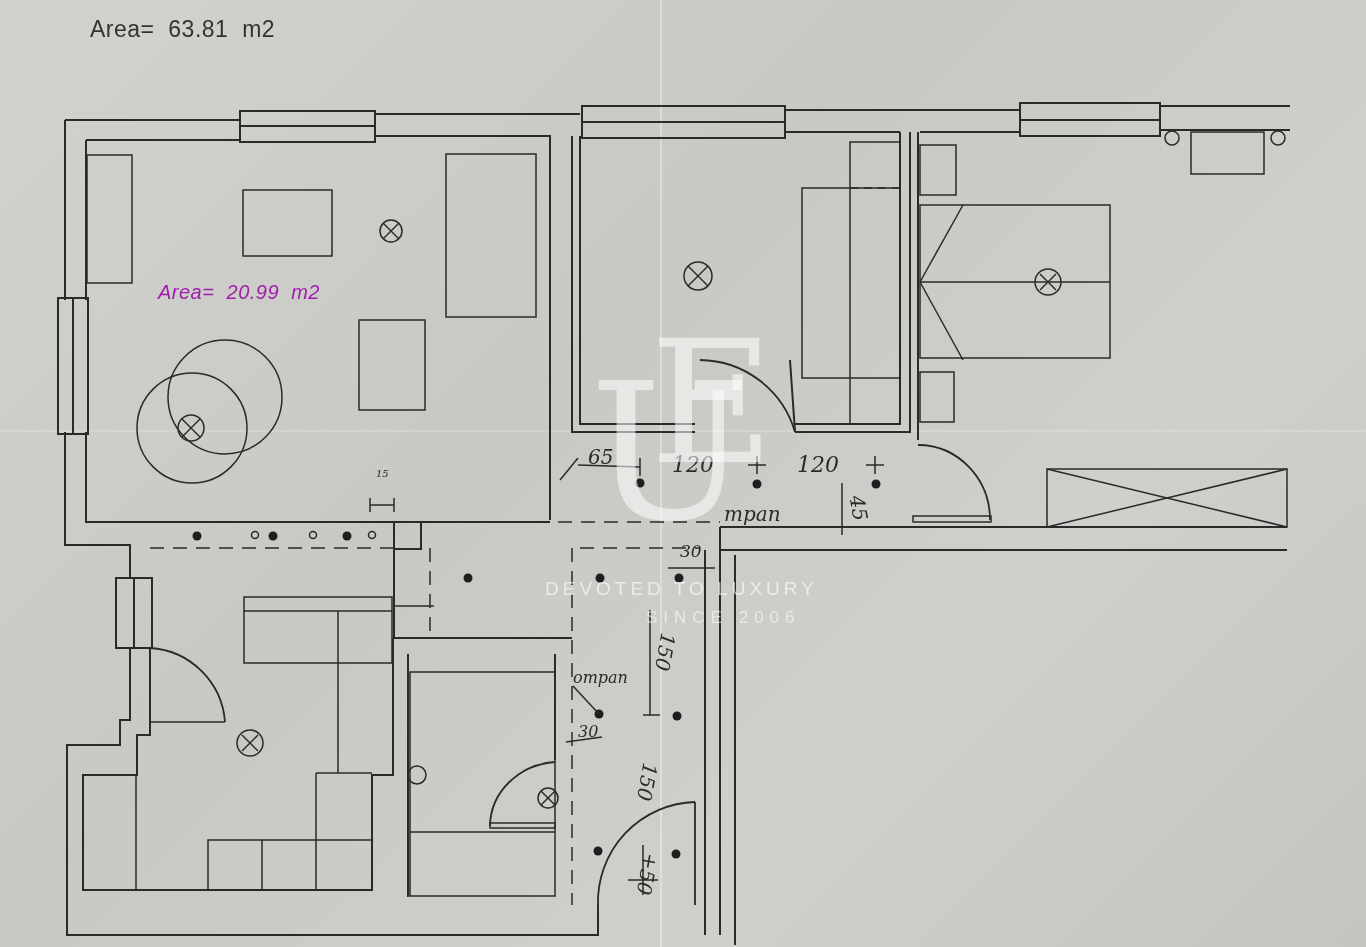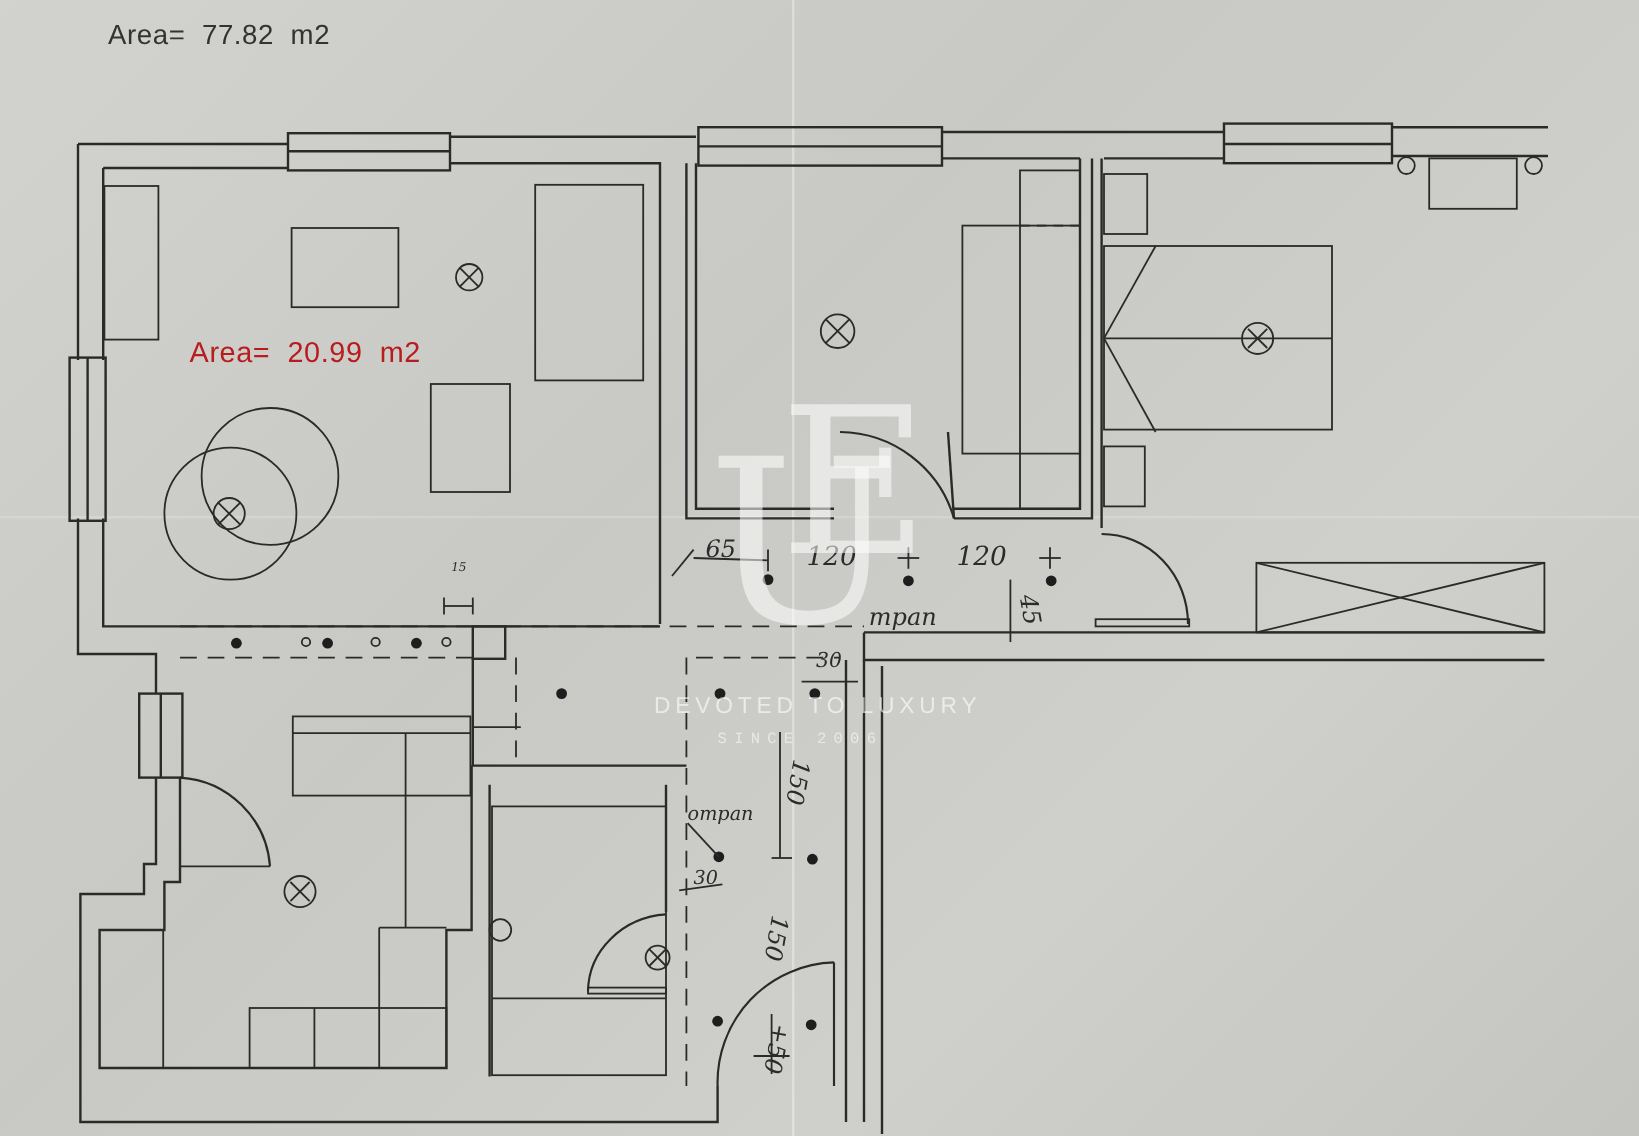--- a/index.html
+++ b/index.html
@@ -15,41 +15,40 @@
   }
   .fold-v { position: absolute; left: 660px; top: 0; width: 2px; height: 947px; background: rgba(255,255,255,0.35); }
   .fold-h { position: absolute; left: 0; top: 430px; width: 1366px; height: 2px; background: rgba(255,255,255,0.18); }
   svg.plan { position: absolute; left: 0; top: 0; }
   .area-total {
     position: absolute; left: 90px; top: 16px;
     font-size: 23px; color: #333; letter-spacing: 0.5px; white-space: pre;
   }
   .area-room {
     position: absolute; left: 158px; top: 281px;
-    font-size: 24px; color: #b91c1c; letter-spacing: 0.5px; white-space: pre;
+    font-size: 20px; color: #a21caf; letter-spacing: 0.5px; white-space: pre; font-style: italic;
   }
   .hand {
     position: absolute; font-family: "DejaVu Serif", serif; font-style: italic;
     color: #2b2b2b; font-size: 20px; white-space: nowrap;
   }
   .watermark-logo {
     position: absolute; left: 590px; top: 318px; width: 190px; height: 220px;
     color: rgba(255,255,255,0.55); font-family: "DejaVu Serif", serif;
   }
   .wm-u { position: absolute; left: 0; top: 40px; font-size: 190px; line-height: 1; }
   .wm-e { position: absolute; left: 60px; top: 0px; font-size: 170px; line-height: 1; }
   .wm-tag {
     position: absolute; left: 545px; top: 578px; font-size: 19px; letter-spacing: 4px;
     color: rgba(255,255,255,0.6);
     text-align: center;
   }
   .wm-since {
-    position: absolute; left: 598px; top: 608px; font-size: 13px; letter-spacing: 6px;
+    position: absolute; left: 646px; top: 608px; font-size: 17px; letter-spacing: 6px;
     color: rgba(255,255,255,0.55);
-    font-family: Liberation Mono, monospace;
   }
 </style>
 </head>
 <body>
 
 <div class="paper"></div>
 <div class="fold-v"></div>
 <div class="fold-h"></div>
 
 <svg class="plan" width="1366" height="947" viewBox="0 0 1366 947" fill="none" stroke="#2a2a2a" stroke-width="2">
@@ -231,21 +230,21 @@
     <line x1="573" y1="686" x2="599" y2="714"></line>
     <line x1="566" y1="742" x2="602" y2="737"></line>
     <line x1="370" y1="505" x2="394" y2="505"></line>
     <line x1="370" y1="498" x2="370" y2="512"></line>
     <line x1="394" y1="498" x2="394" y2="512"></line>
     <line x1="628" y1="880" x2="658" y2="880"></line>
     <line x1="643" y1="845" x2="643" y2="895"></line>
   </g>
 </svg>
 
-<div class="area-total">Area=  77.82  m2</div>
+<div class="area-total">Area=  63.81  m2</div>
 <div class="area-room">Area=  20.99  m2</div>
 
 <div class="hand" style="left:588px; top:445px;">65</div>
 <div class="hand" style="left:672px; top:452px; font-size:22px;">120</div>
 <div class="hand" style="left:797px; top:452px; font-size:22px;">120</div>
 <div class="hand" style="left:846px; top:496px; transform:rotate(80deg);">45</div>
 <div class="hand" style="left:724px; top:502px; font-size:20px;">трап</div>
 <div class="hand" style="left:680px; top:541px; font-size:17px;">30</div>
 <div class="hand" style="left:646px; top:640px; transform:rotate(100deg);">150</div>
 <div class="hand" style="left:573px; top:668px; font-size:16px;">отрап</div>

